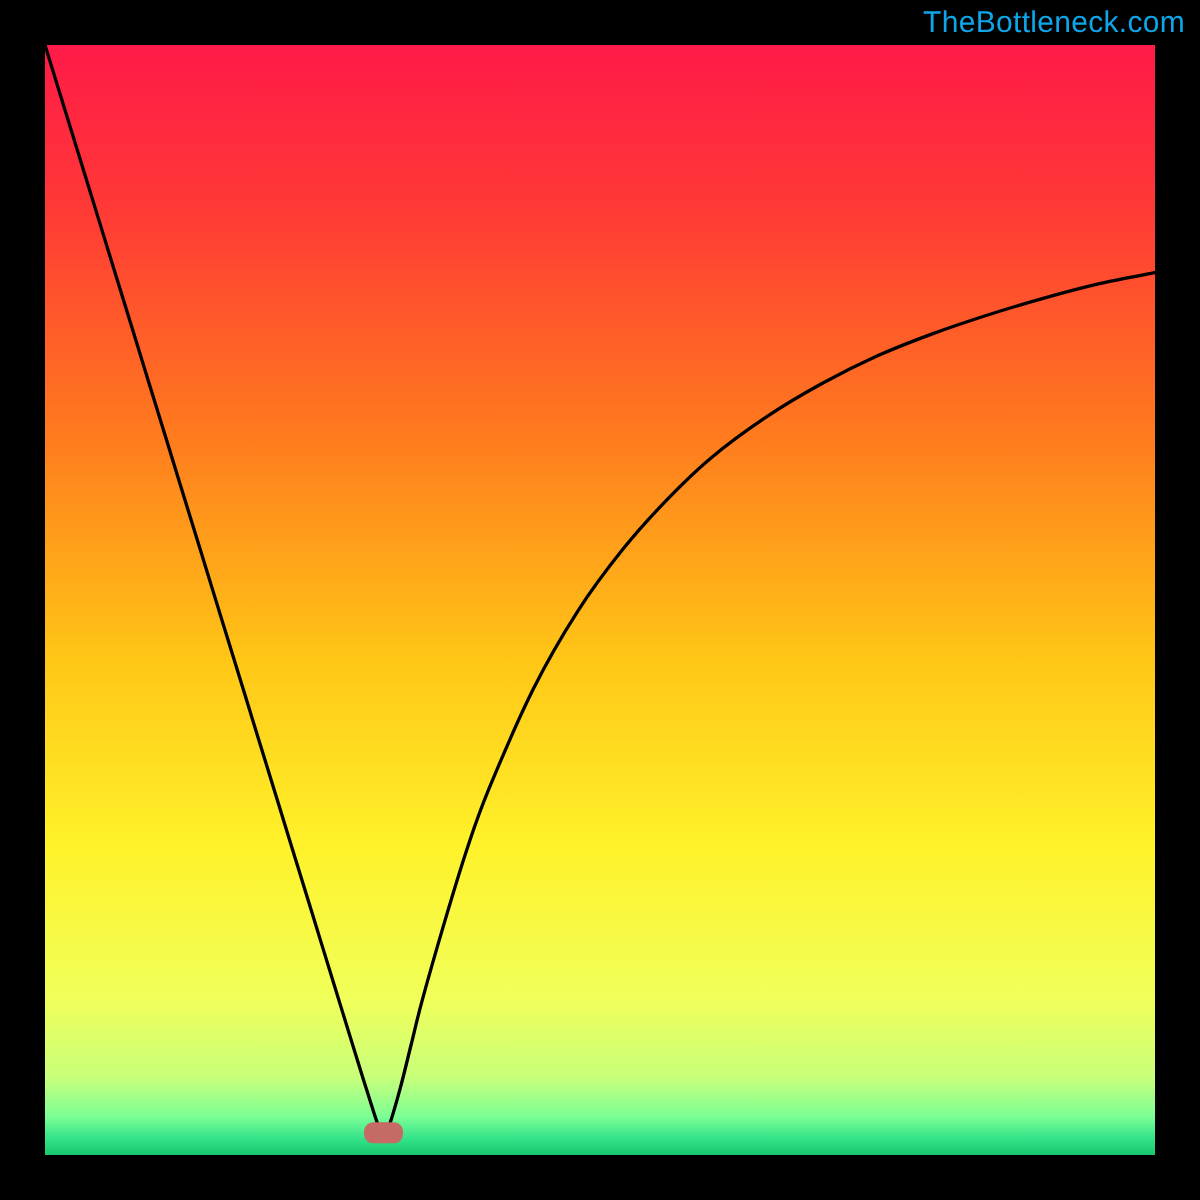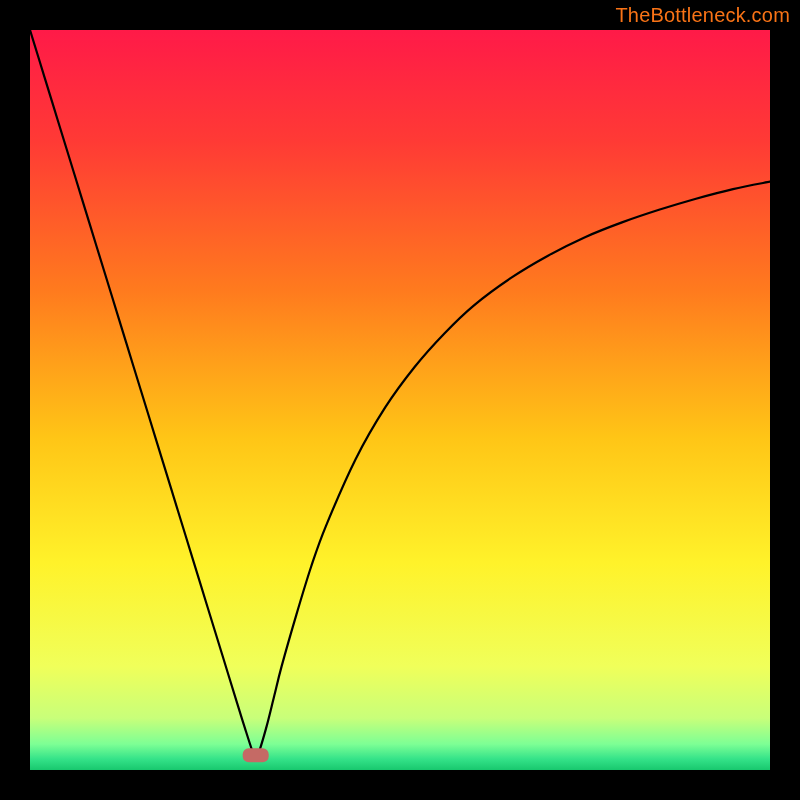--- a/index.html
+++ b/index.html
@@ -24,21 +24,21 @@
     position: absolute;
     left: 0;
     top: 0;
     width: 740px;
     height: 740px;
   }
   .watermark {
     position: absolute;
     top: 4px;
     right: 10px;
-    color: #f97316;
+    color: #0ea5e9;
     font-size: 20px;
     font-weight: 500;
     letter-spacing: 0.2px;
   }
   svg { display: block; }
 </style>
 </head>
 <body>
 
 <div class="watermark">TheBottleneck.com</div>

